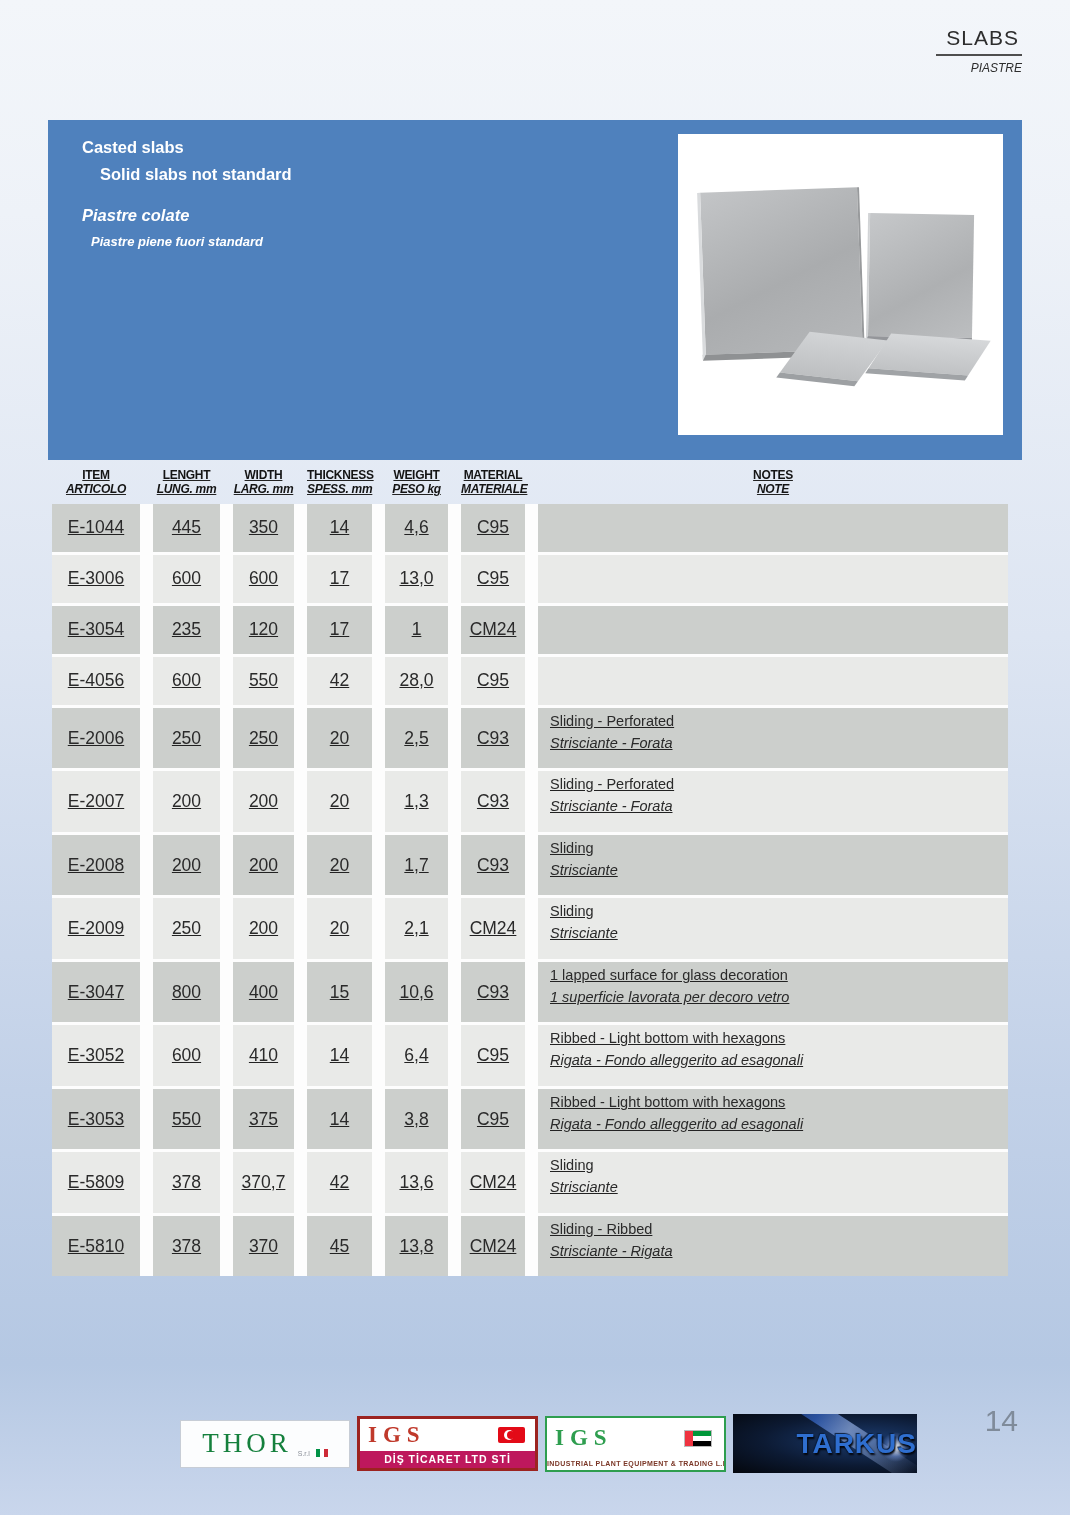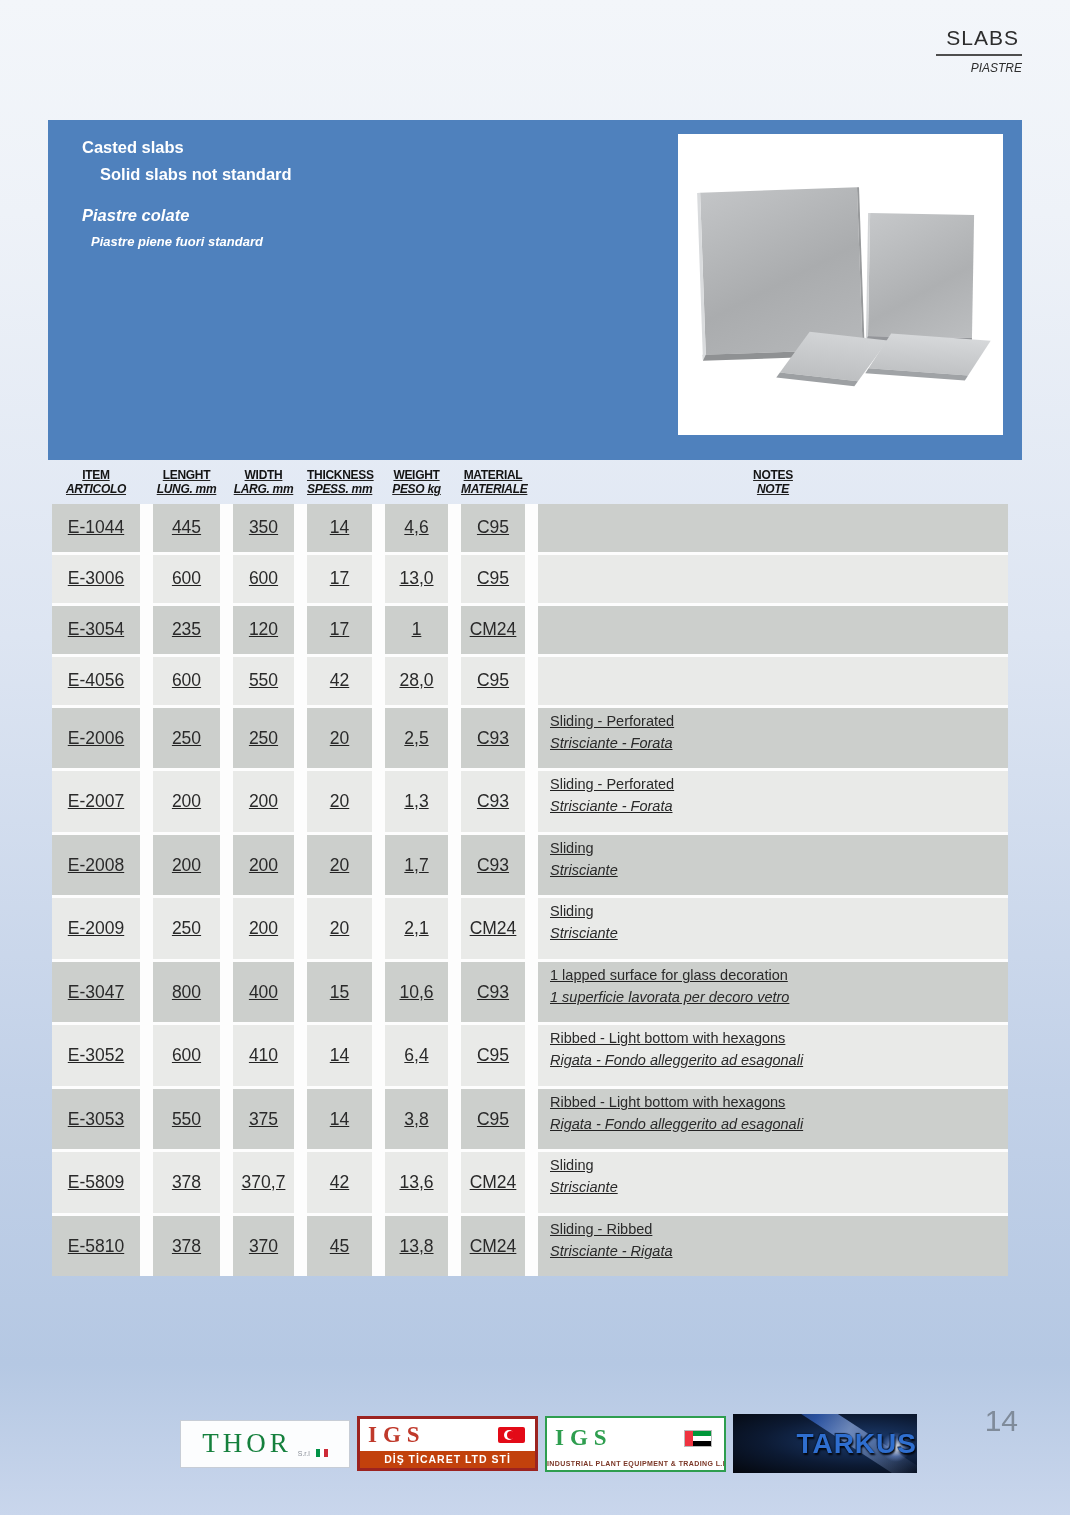--- a/index.html
+++ b/index.html
@@ -71,21 +71,21 @@
   .logo-igs-tr { width:181px; height:55px; border:3px solid #9c2320; background:#fff;
                  display:flex; flex-direction:column; }
   .igs-tr-top { flex:1; display:flex; align-items:center; justify-content:space-between; padding:0 10px 0 8px; }
   .igs-tr-brand { font-family:"Liberation Serif", serif; font-weight:bold; font-size:23px;
                   letter-spacing:6px; color:#c0392b; }
   .flag-tr { width:27px; height:16px; background:#e30a17; border-radius:2px; position:relative; }
   .flag-tr::before { content:''; position:absolute; left:6px; top:3px; width:10px; height:10px;
                      border-radius:50%; background:#fff; }
   .flag-tr::after { content:''; position:absolute; left:9px; top:4px; width:8px; height:8px;
                     border-radius:50%; background:#e30a17; }
-  .igs-tr-band { background:#c2410c; color:#fff; font-size:10.5px; font-weight:bold;
+  .igs-tr-band { background:#be185d; color:#fff; font-size:10.5px; font-weight:bold;
                  letter-spacing:1px; text-align:center; padding:2px 0 3px; white-space:nowrap; }
 
   .logo-igs-ae { width:181px; height:56px; border:2px solid #2e9e4f; background:#fff;
                  display:flex; flex-direction:column; }
   .igs-ae-top { flex:1; display:flex; align-items:center; justify-content:space-between; padding:0 12px 0 8px; }
   .igs-ae-brand { font-family:"Liberation Serif", serif; font-weight:bold; font-size:23px;
                   letter-spacing:6px; color:#2e9e4f; }
   .flag-ae { width:28px; height:17px; position:relative; border:1px solid #bbb; }
   .flag-ae-bar { position:absolute; left:0; top:0; width:8px; height:100%; background:#ef3340; }
   .flag-ae-stripes { position:absolute; left:8px; top:0; right:0; height:100%;

